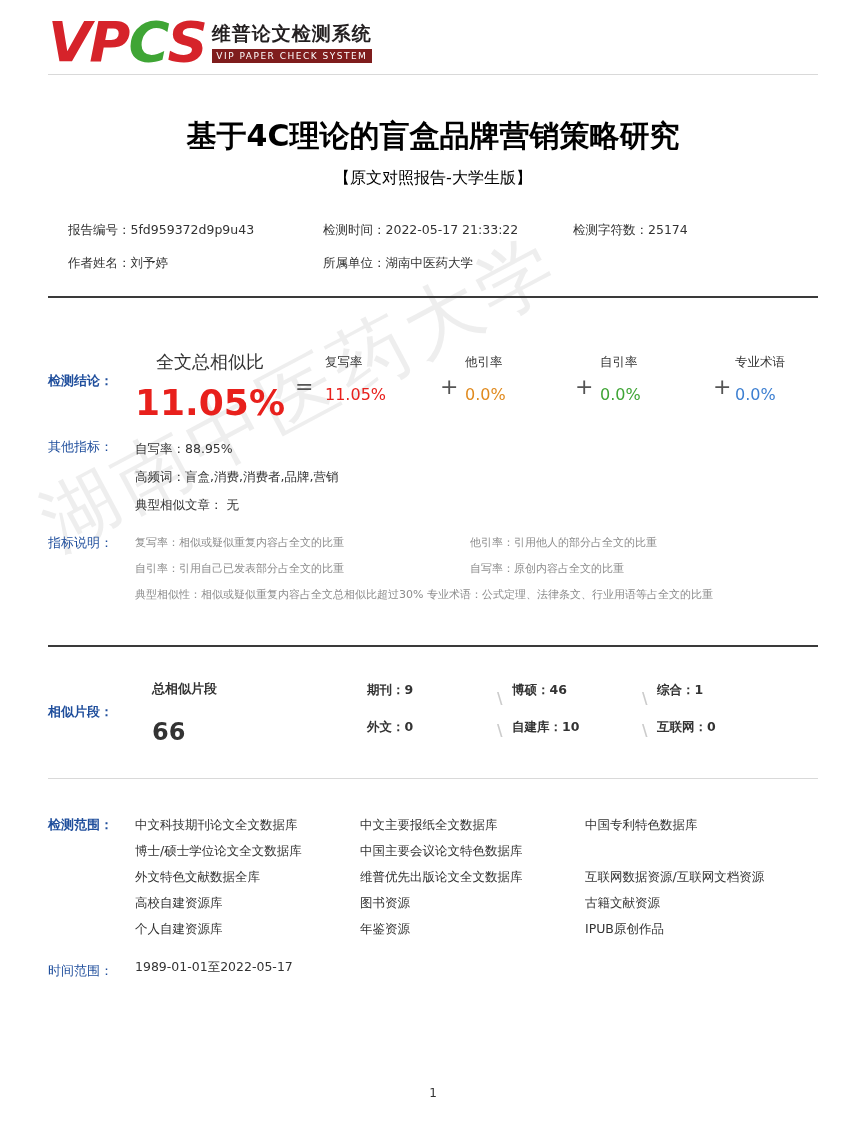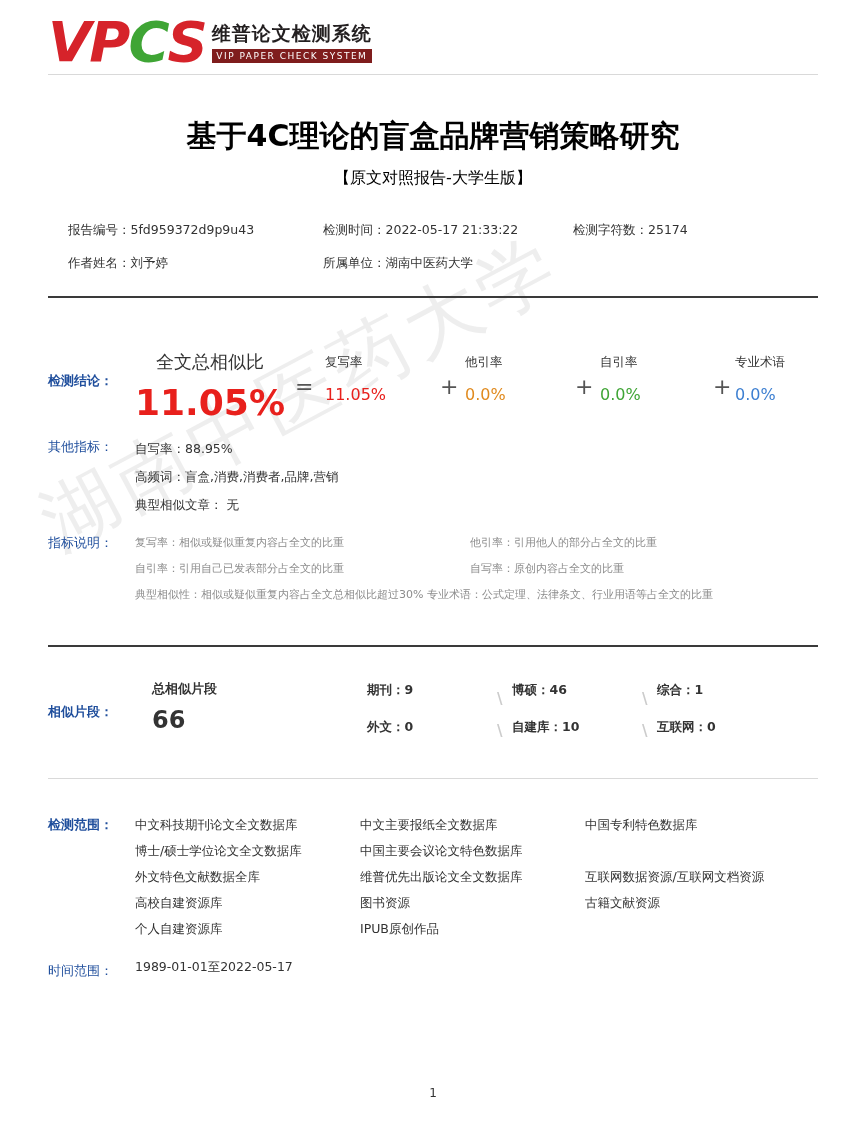--- a/index.html
+++ b/index.html
@@ -197,21 +197,21 @@
     font-family: "DejaVu Sans", sans-serif;
   }
   .explain-row { display: flex; }
   .explain-col-a { width: 335px; }
   .explain-col-b { width: 355px; }
   .explain-full { width: 690px; }
 
   
   .frag-area { position: absolute; left: 152px; top: 680px; width: 680px; font-family: "DejaVu Sans", sans-serif; font-weight: bold; }
   .frag-total-cap { font-size: 13px; color: #333; }
-  .frag-total-val { font-size: 24px; color: #333; margin-top: 8px; }
+  .frag-total-val { font-size: 24px; color: #333; margin-top: 20px; }
   .frag-grid {
     position: absolute;
     left: 215px;
     top: 2px;
     width: 470px;
     font-size: 12.5px;
     color: #333;
   }
   .frag-row { display: flex; margin-bottom: 20px; }
   .frag-cell { width: 145px; }
@@ -426,20 +426,21 @@
         <div class="scope-c2">维普优先出版论文全文数据库</div>
         <div class="scope-c3">互联网数据资源/互联网文档资源</div>
       </div>
       <div class="scope-row">
         <div class="scope-c1">高校自建资源库</div>
         <div class="scope-c2">图书资源</div>
         <div class="scope-c3">古籍文献资源</div>
       </div>
       <div class="scope-row">
         <div class="scope-c1">个人自建资源库</div>
+        <div class="scope-c2">年鉴资源</div>
         <div class="scope-c3">IPUB原创作品</div>
       </div>
     </div>
 
     <div class="sec-label" style="left:48px; top:962px; font-weight:normal;">时间范围：</div>
     <div class="timerange">1989-01-01至2022-05-17</div>
 
     <div class="page-number">1</div>
 
   </div>

